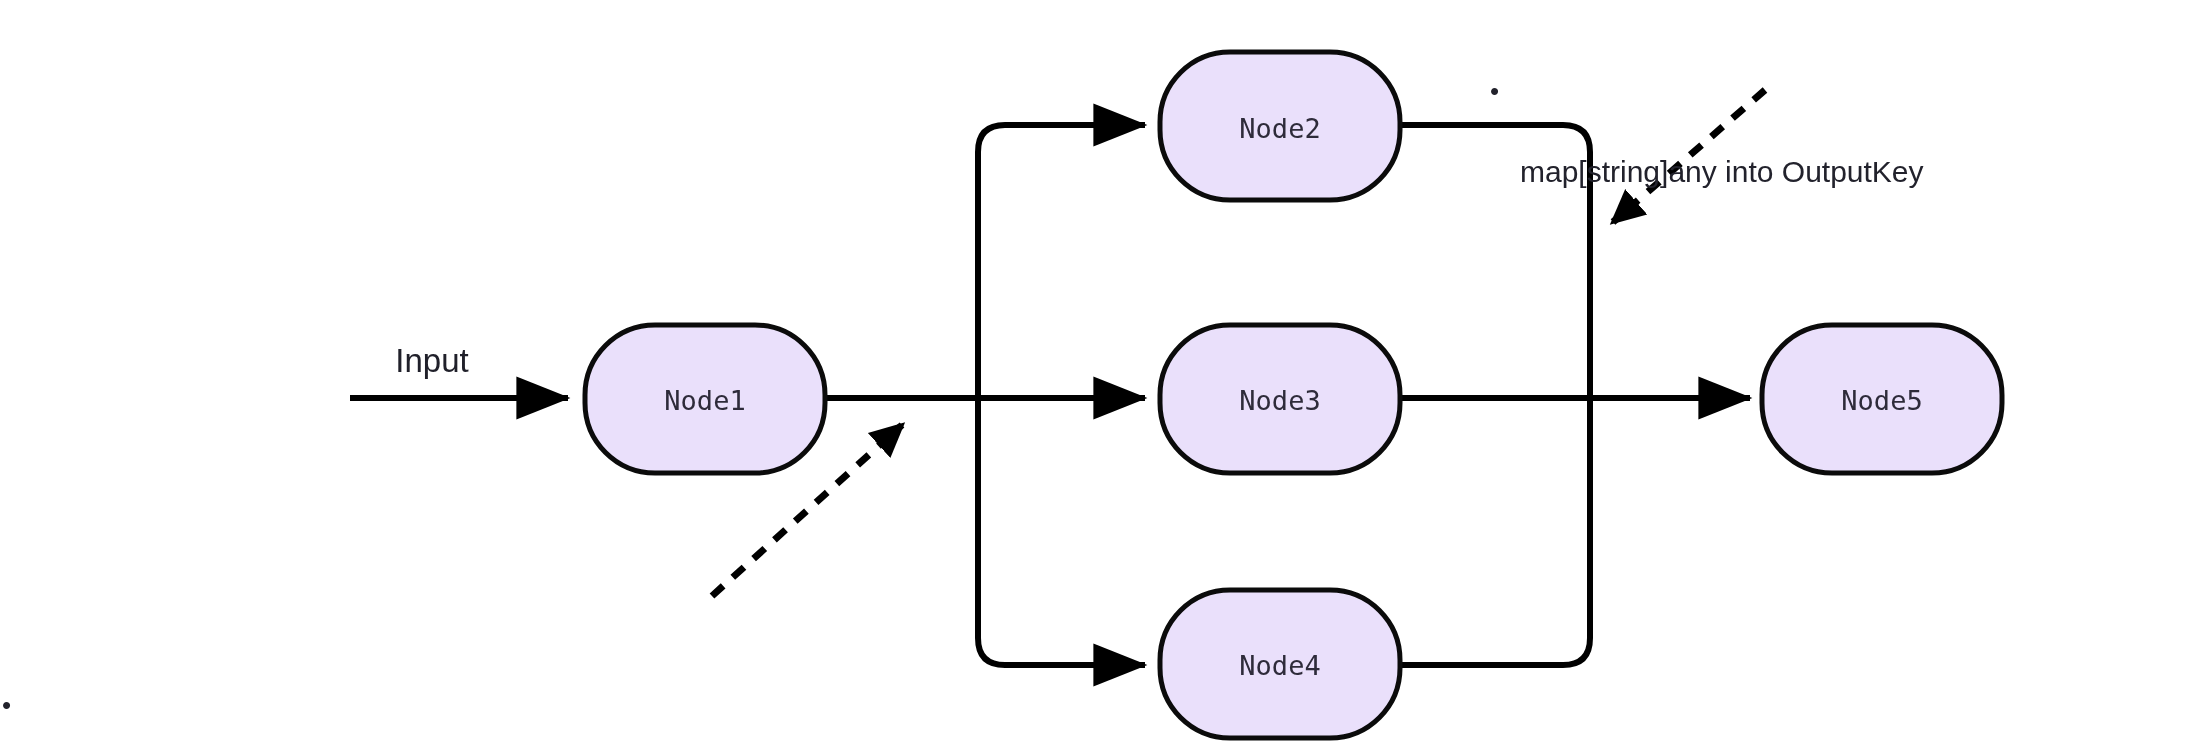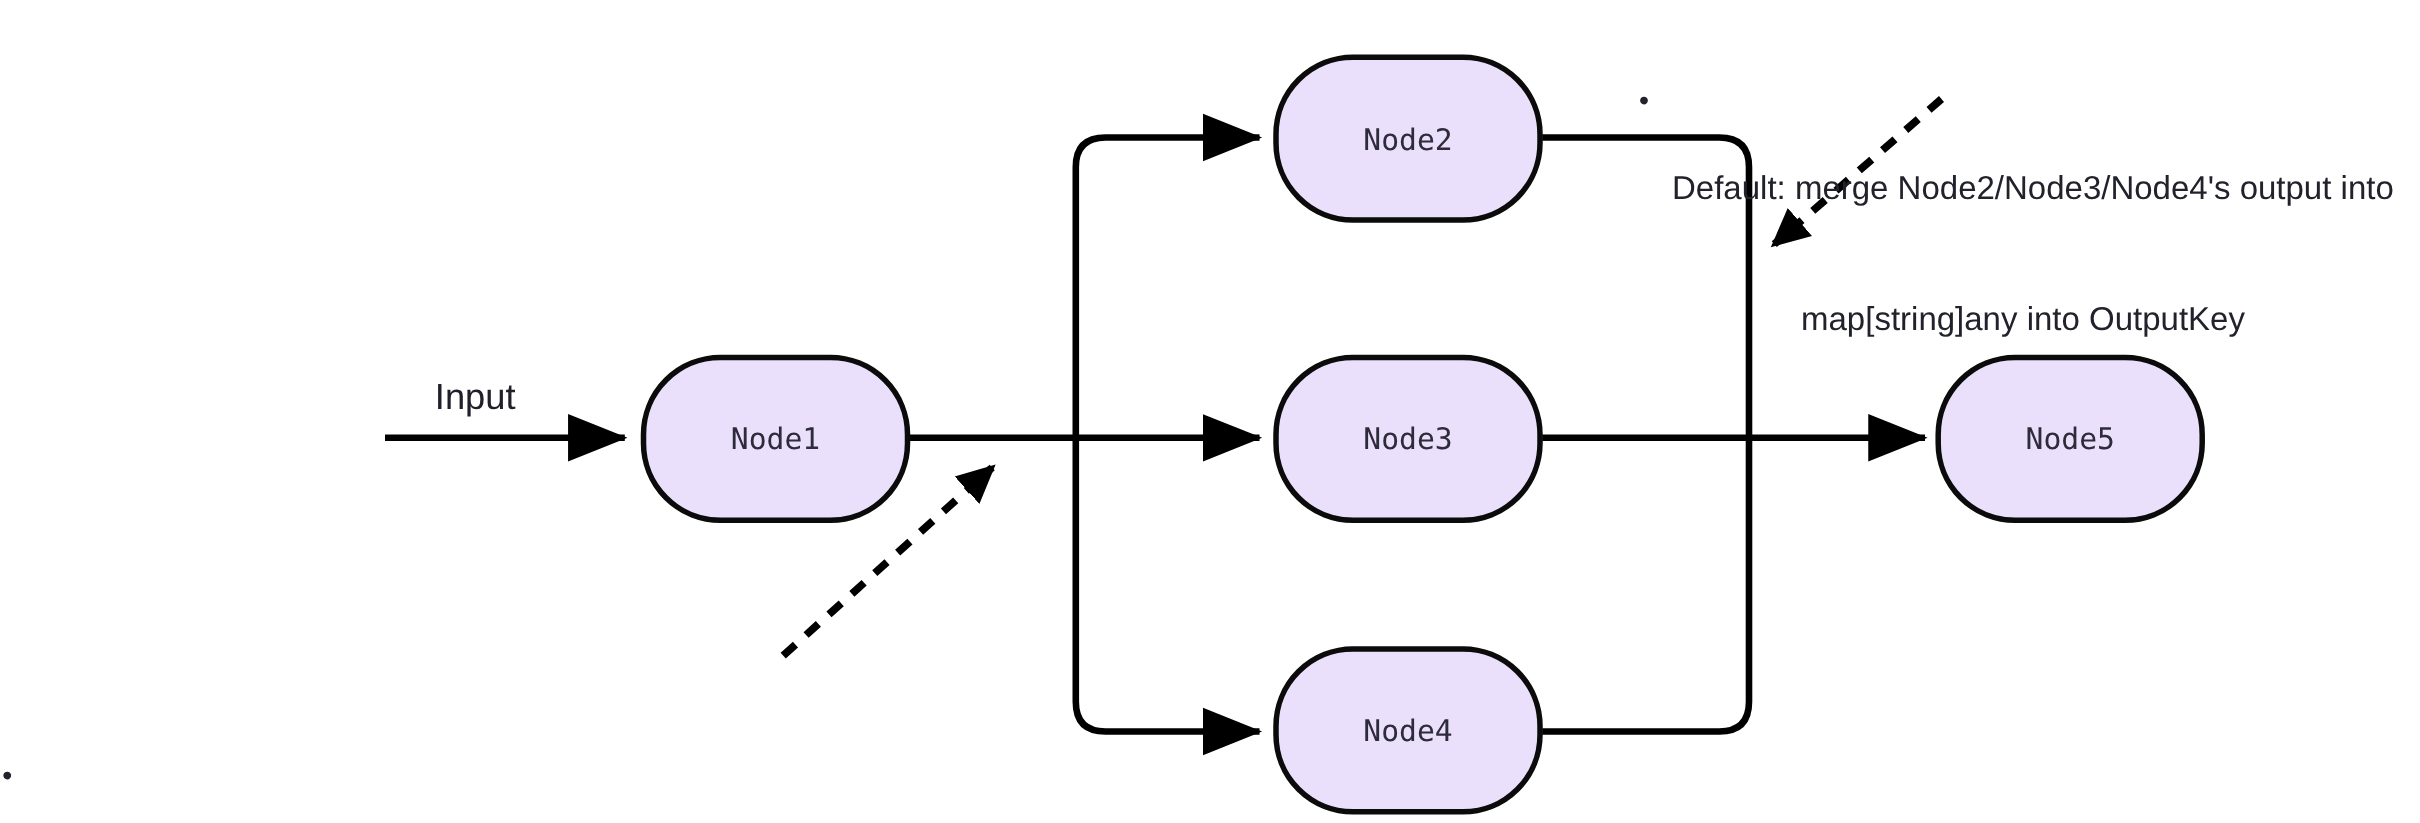--- a/index.html
+++ b/index.html
@@ -183,21 +183,20 @@
 
     <g>
       <line class="dashed-edge" x1="1765" y1="90" x2="1613" y2="222" marker-end="url(#arrowDash)"></line>
     </g>
   </svg>
 
   <div class="annot" id="annot-topright">
     <div class="annot-row">
       <span class="annot-bullet">•</span>
       <span class="annot-text">
-        <span class="annot-line">Default: merge Node2/Node3/Node4's output into</span>
         <span class="annot-line center">map[string]any into OutputKey</span>
       </span>
     </div>
   </div>
 
   <div class="annot" id="annot-bottomleft">
     <div class="annot-row">
       <span class="annot-bullet">•</span>
       <span class="annot-text">
         

